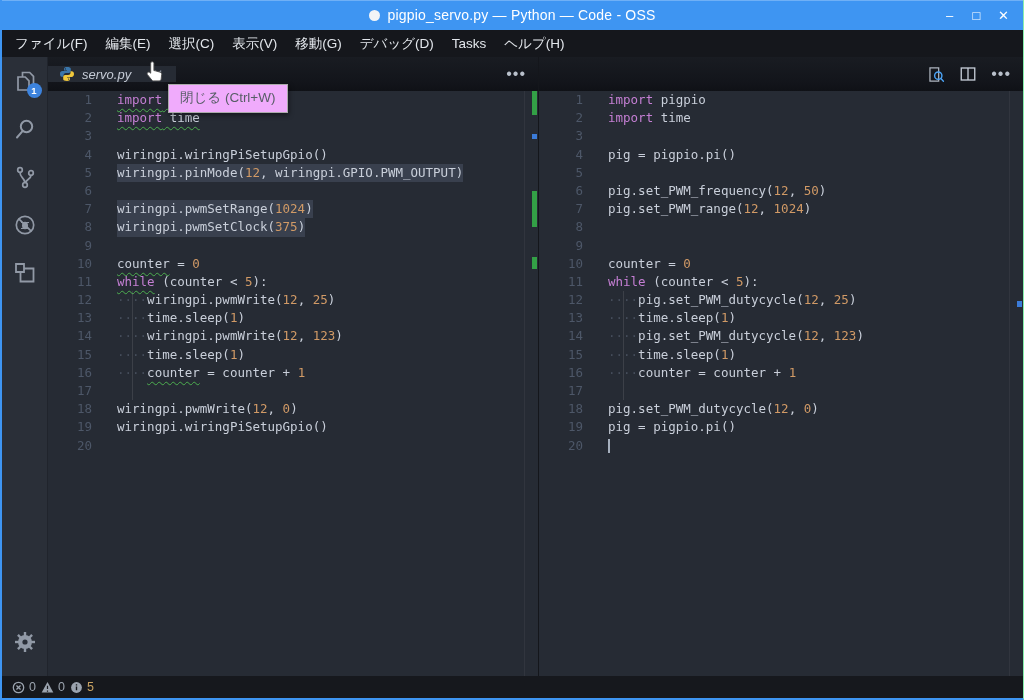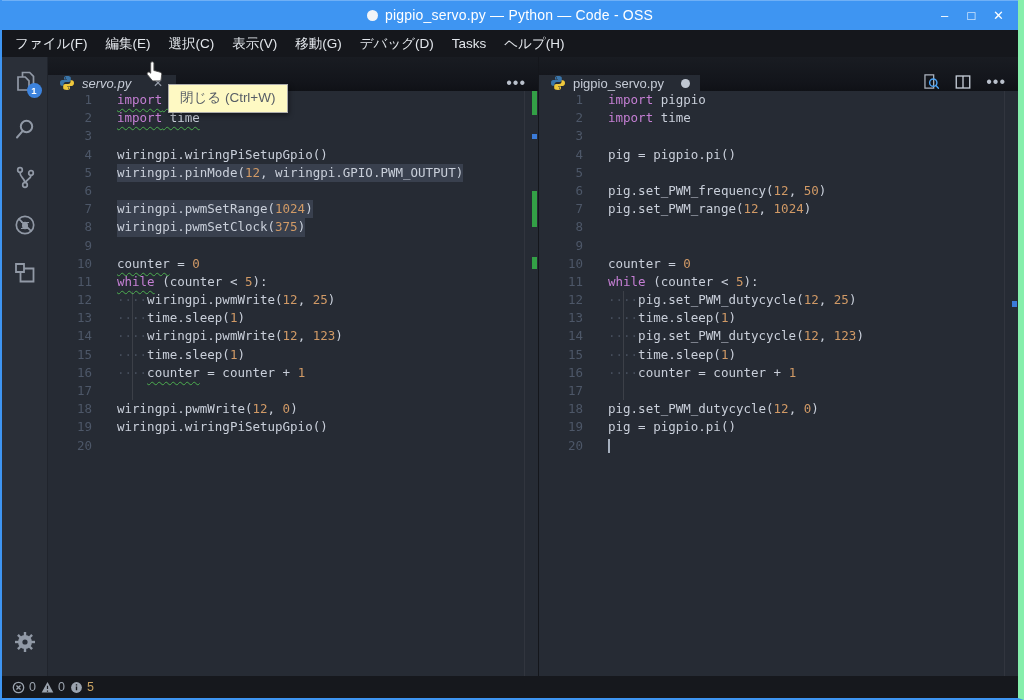--- a/index.html
+++ b/index.html
@@ -1,20 +1,20 @@
 <!DOCTYPE html>
 <html><head>
 <meta charset="utf-8">
 <style>
   * { margin:0; padding:0; box-sizing:border-box; }
   html,body { width:1024px; height:700px; overflow:hidden; background:#000; }
   body { font-family:"Liberation Sans", sans-serif; }
 
   .window { position:relative; width:1024px; height:700px; display:flex; flex-direction:column;
-            background:#262B34; border-left:2px solid #3E95F2; border-right:6px solid #86efac;
+            background:#262B34; border-left:2px solid #3E95F2; border-right:1px solid #86efac;
             border-bottom:2px solid #3E95F2; }
 
   
   .titlebar { height:30px; flex:0 0 30px; background:#3E95F2; display:flex; align-items:center;
               box-shadow:inset 0 1px 0 #6FB0F6; position:relative; }
   .title-center { position:absolute; left:0; right:0; text-align:center; color:#fff; font-size:14px;
                   letter-spacing:.2px; display:flex; justify-content:center; align-items:center; gap:7px; }
   .title-dot { width:11px; height:11px; border-radius:50%; background:#F2F4F7; display:inline-block; }
   .win-controls { position:absolute; right:6px; top:0; height:30px; display:flex; align-items:center; }
   .win-btn { width:27px; height:30px; color:#fff; font-size:13px; display:flex; align-items:center;
@@ -35,21 +35,21 @@
                background:#3C83DE; color:#fff; font-size:9.5px; display:flex; align-items:center;
                justify-content:center; font-weight:bold; }
   .act-spacer { flex:1; }
   .act-bottom { margin-bottom:10px; }
 
   .editors { flex:1; display:flex; min-width:0; }
   .group { position:relative; background:#262B34; overflow:hidden; }
   .group.g0 { width:490px; flex:0 0 490px; }
   .group.g1 { flex:1; border-left:1px solid #14161b; }
 
-  .tabbar { height:34px; display:flex; align-items:flex-end;
+  .tabbar { height:34px; display:flex; align-items:center;
             background:linear-gradient(180deg,#191C22 0%, #12141A 80%, #0F1116 100%); }
   .tab { display:flex; align-items:center; gap:7px; padding:0 10px 0 11px; background:#262B34;
          font-size:13px; color:#C5CBD6; }
   .tab .label.italic { font-style:italic; }
   .tab-close { color:#9AA1AD; font-size:12px; margin-left:12px; width:16px; text-align:center; }
   .tab-dirty { width:9px; height:9px; border-radius:50%; background:#C0C7D2; margin-left:10px; }
   .tab-actions { margin-left:auto; display:flex; align-items:center; gap:14px; padding-right:12px; }
   .more-dots { color:#B9C0CB; font-size:16px; letter-spacing:1px; line-height:1; }
 
   .code-area { position:absolute; top:34px; left:0; right:0; bottom:0;
@@ -73,21 +73,21 @@
 
   
   .statusbar { height:22px; flex:0 0 22px; background:#16181D; display:flex; align-items:center;
                padding:0 10px; font-size:12.5px; color:#9BA3AE; }
   .sb-left { display:flex; align-items:center; gap:5px; }
   .sb-item { display:flex; align-items:center; gap:4px; }
   .sb-right { margin-left:auto; display:flex; align-items:center; gap:17px; }
   .sb-val-hl { color:#C8A262; }
 
   
-  .tooltip { position:absolute; left:166px; top:84px; background:#fef9c3; color:#575D66;
+  .tooltip { position:absolute; left:166px; top:84px; background:#f0abfc; color:#575D66;
              font-size:13.5px; padding:4px 11px 5px 11px; border:1px solid #ABABAB; z-index:40;
              box-shadow:1px 2px 5px rgba(0,0,0,.45); white-space:nowrap; }
   .mouse-cursor { position:absolute; left:142px; top:60px; z-index:50; }
 
   svg { display:block; }
 </style>
 </head>
 <body>
 
 <div class="window">
@@ -214,28 +214,20 @@
         <div id="ovw-0">
             <div class="ovw-mark green" style="top: 34px; height: 23.66px;"></div>
             <div class="ovw-mark blue" style="top: 76.77px; height: 5.46px;"></div>
             <div class="ovw-mark green" style="top: 134.1px; height: 36.4px;"></div>
             <div class="ovw-mark green" style="top: 199.62px; height: 12.74px;"></div>
           </div>
       </section>
 
       <section class="group g1">
         <div class="tabbar">
-          <div class="tab">
-            <svg width="16" height="16" viewBox="0 0 16 16">
-              <path fill="#3a76ab" d="M7.9 1C6.3 1 5 1.4 5 2.9V4.6h3v.5H3.4C1.9 5.1 1 6 1 7.9s.8 2.9 2.3 2.9h1.2V9.2c0-1.3 1.1-2.3 2.4-2.3h3c1 0 1.9-.9 1.9-1.9V2.9C11.8 1.5 10.4 1 7.9 1zM6.4 2.3a.6.6 0 1 1 0 1.2.6.6 0 0 1 0-1.2z"></path>
-              <path fill="#f0c83c" d="M8.1 15c1.6 0 2.9-.4 2.9-1.9v-1.7H8v-.5h4.6c1.5 0 2.4-.9 2.4-2.8s-.8-2.9-2.3-2.9h-1.2v1.6c0 1.3-1.1 2.3-2.4 2.3h-3c-1 0-1.9.9-1.9 1.9v2.1C4.2 14.5 5.6 15 8.1 15zm1.5-1.3a.6.6 0 1 1 0-1.2.6.6 0 0 1 0 1.2z"></path>
-            </svg>
-            <span class="label">pigpio_servo.py</span>
-            <span class="tab-dirty"></span>
-          </div>
           <div class="tab-actions">
             <svg width="19" height="19" viewBox="0 0 24 24" fill="none">
               <path d="M5 3.5h11v17H5z" stroke="#ADB4BF" stroke-width="1.6"></path>
               <circle cx="15.5" cy="13.5" r="4.6" stroke="#4BA3F5" stroke-width="1.8"></circle>
               <path d="M18.8 17 L22 20.4" stroke="#4BA3F5" stroke-width="1.8" stroke-linecap="round"></path>
             </svg>
             <svg width="18" height="18" viewBox="0 0 24 24" fill="none">
               <rect x="3" y="4" width="18" height="16" stroke="#C3CAD4" stroke-width="1.8"></rect>
               <path d="M12 4v16" stroke="#C3CAD4" stroke-width="1.8"></path>
             </svg>

